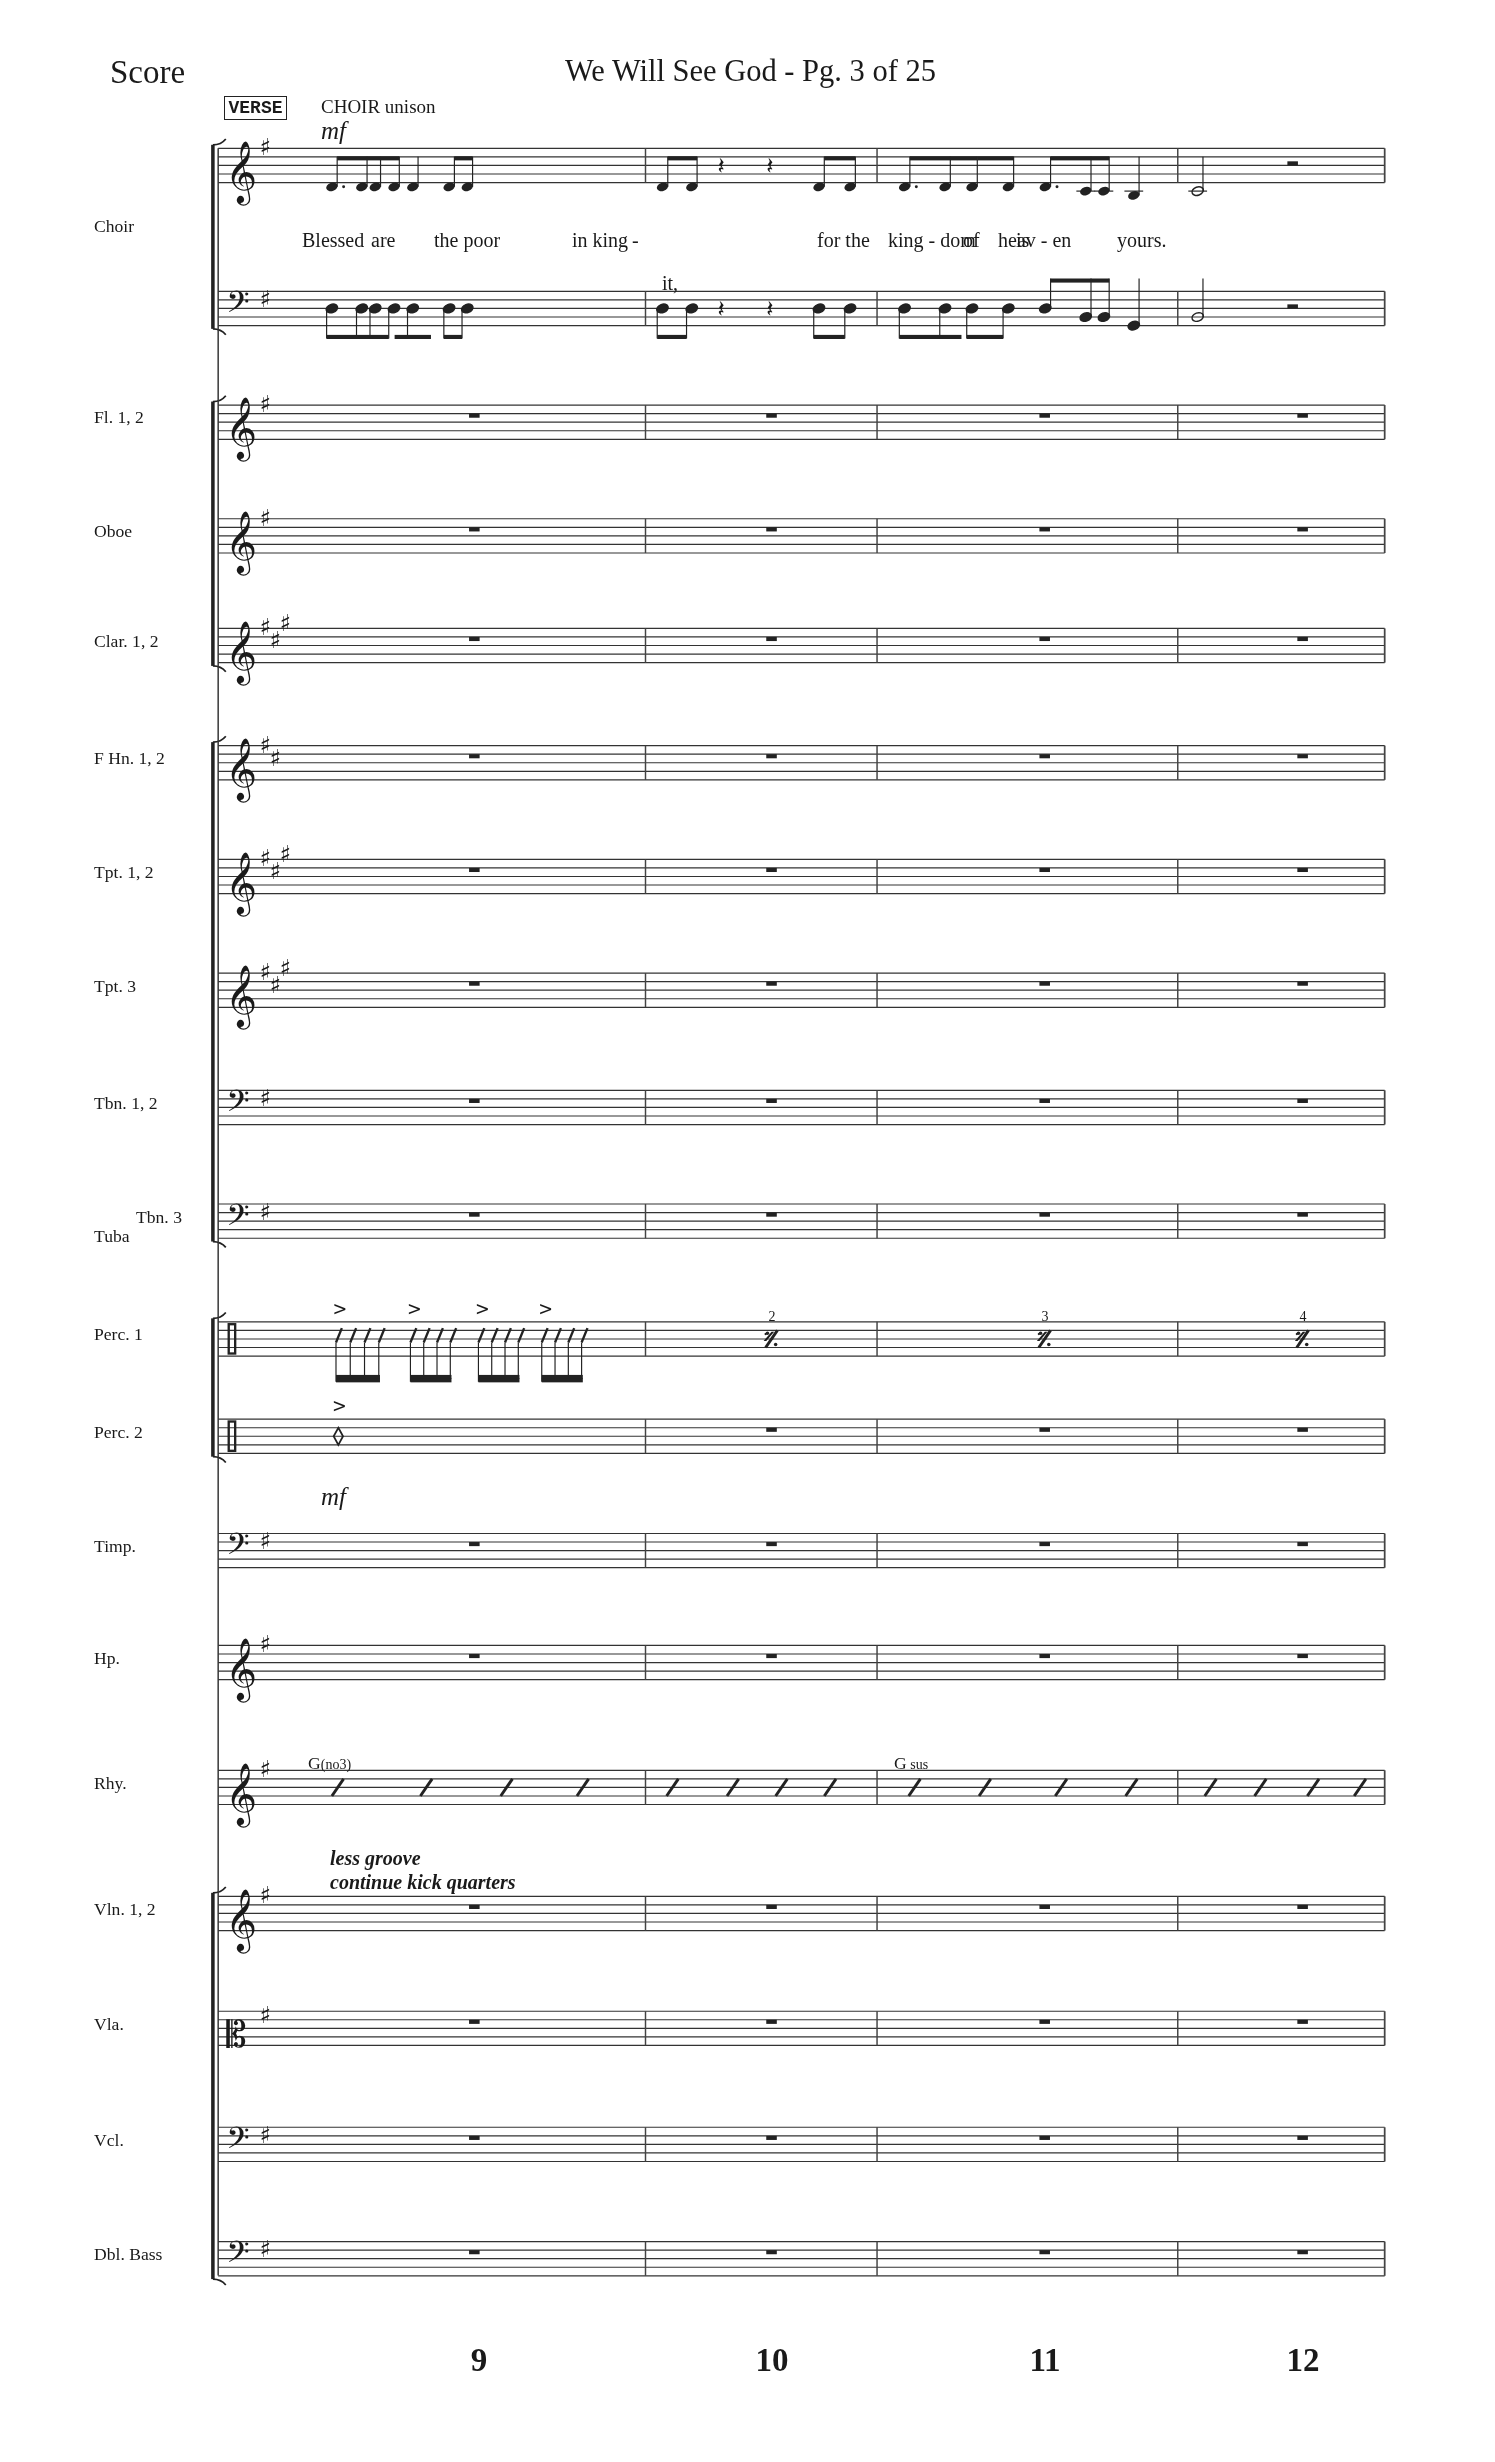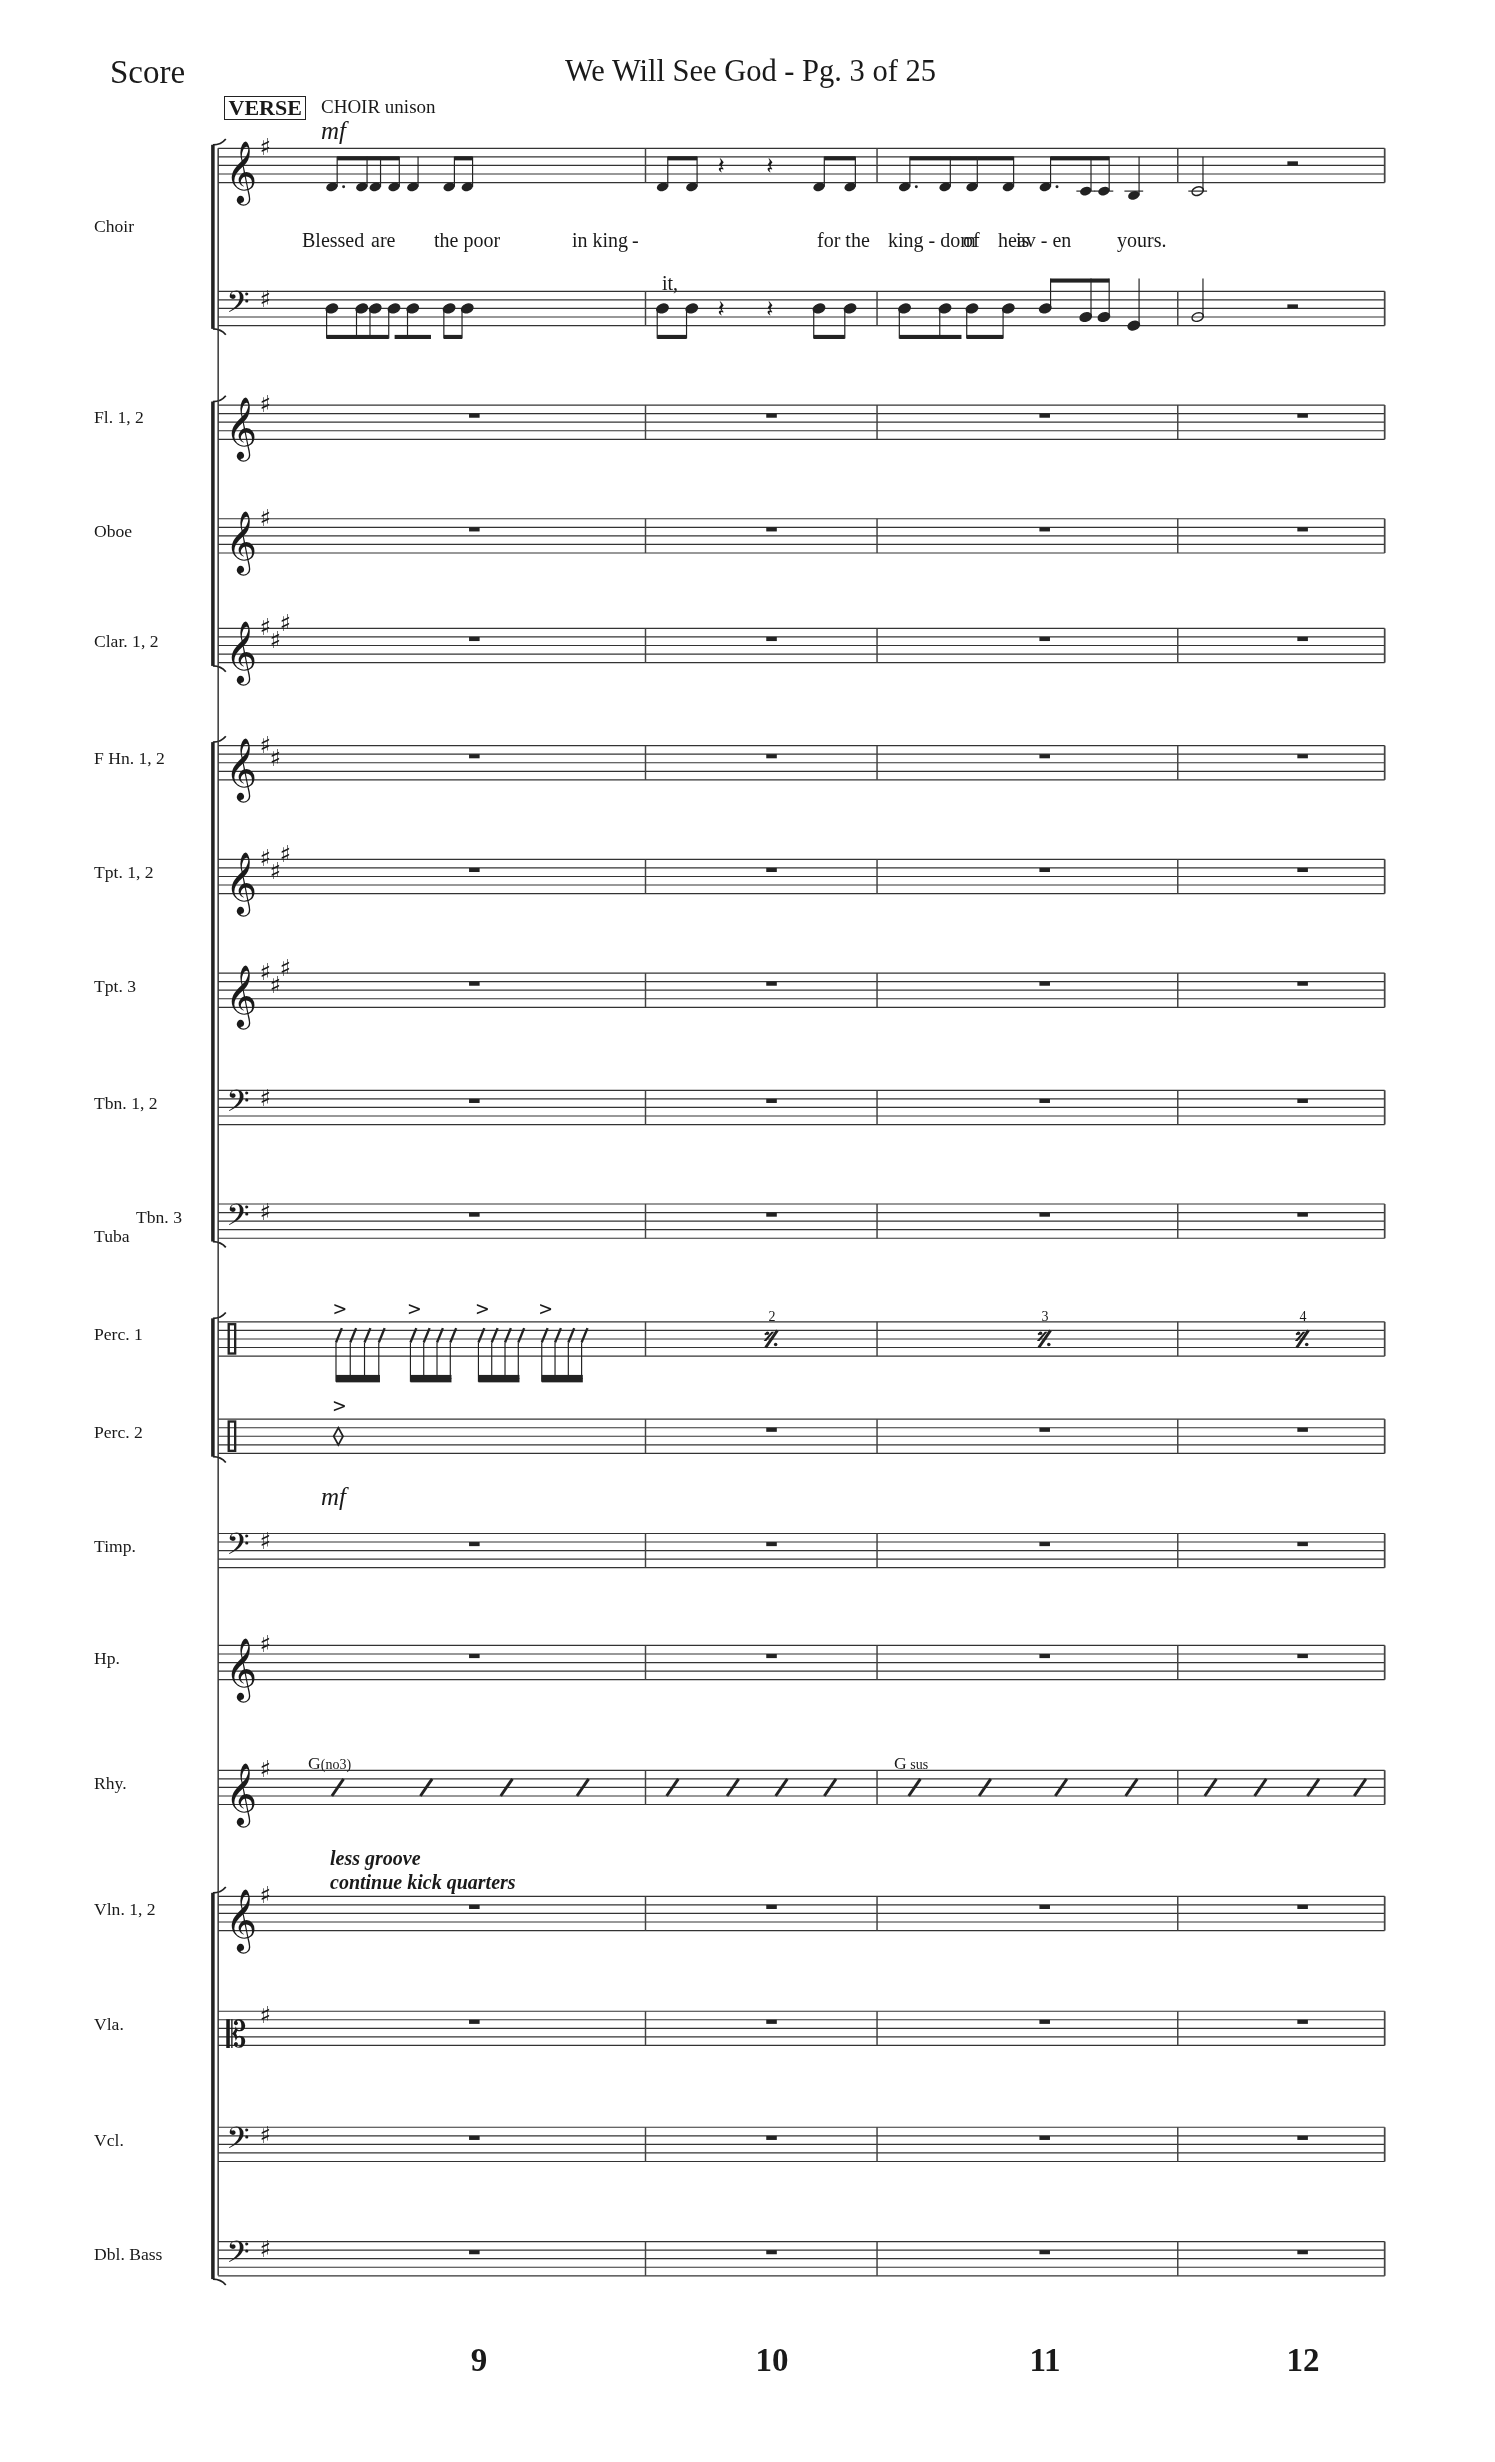--- a/index.html
+++ b/index.html
@@ -1,21 +1,21 @@
 <!DOCTYPE html>
 <html style="font-size:9.4px"><head>
 <meta charset="utf-8">
 <style>
   html, body { margin: 0; padding: 0; background: #ffffff; }
   body { width: 1495px; height: 2462px; position: relative; overflow: hidden;
          font-family: "Liberation Serif", "DejaVu Serif", serif; color: #1a1a1a; }
   .abs { position: absolute; white-space: nowrap; }
   .hdr-score { left: 110px; top: 54px; font-size: 33px; }
   .hdr-title { left: 0; width: 1495px; top: 54px; font-size: 30.5px; text-align: center; padding-left: 5.9px; box-sizing: border-box; }
-  .rehearsal { left: 224px; top: 96px; font-size: 22px; font-weight: bold; border: 1.8px solid #222; padding: 1.2px 3.5px; line-height: 20px; }
+  .rehearsal { left: 224px; top: 96px; font-size: 18px; font-weight: bold; border: 1.8px solid #222; padding: 1.2px 3.5px; line-height: 20px; font-family: Liberation Mono, monospace; }
   .tempo { left: 321px; top: 96px; font-size: 19px; }
   .dyn { font-style: italic; font-weight: normal; font-size: 25px; }
   .inst { font-size: 17.6px; left: 94px; line-height: 20px; }
   .lyric { font-size: 20px; top: 229px; }
   .chord { font-size: 17.6px; }
   .chord small { font-size: 14px; }
   .instr { font-style: italic; font-weight: bold; font-size: 20px; line-height: 23.5px; }
   .mnum { font-size: 33px; font-weight: bold; top: 2342px; transform: translateX(-50%); }
   .rep-num { font-size: 14px; top: 1309px; transform: translateX(-50%); }
   svg#score { position: absolute; left: 0; top: 0; }

